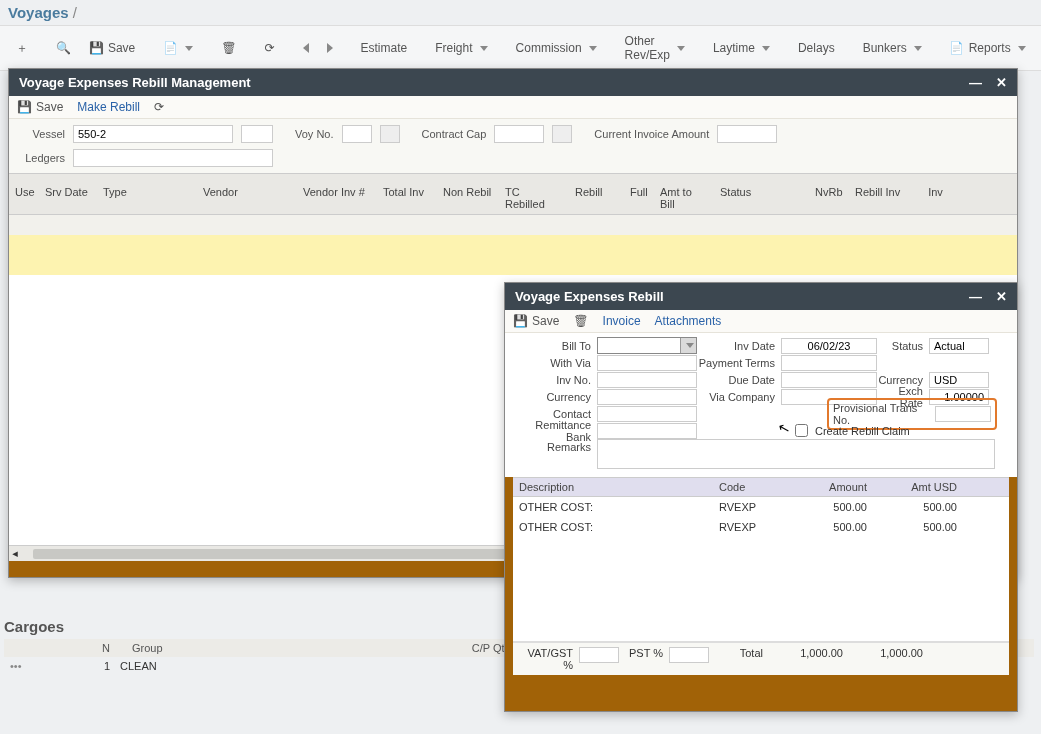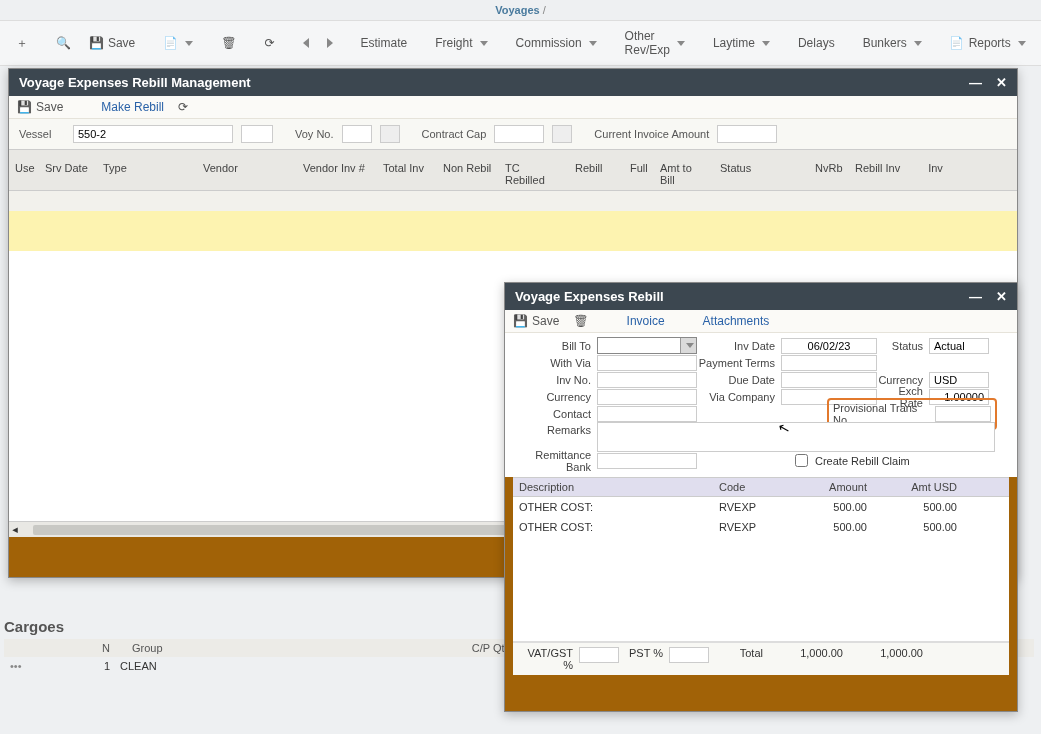--- a/index.html
+++ b/index.html
@@ -9,24 +9,23 @@
     font-size: 11px;
     background: #eef0f2;
     color: #333;
     width: 1041px;
     height: 734px;
     overflow: hidden;
     position: relative;
   }
   .breadcrumb {
     padding: 4px 8px;
-    font-size: 11px;
+    font-size: 15px;
     color: #4a7b9e;
     font-weight: bold;
-    text-align: center;
   }
   .breadcrumb .slash { color: #888; font-weight: normal; }
   .main-toolbar {
     display: flex;
     align-items: center;
     background: #f5f6f7;
     border-top: 1px solid #ddd;
     border-bottom: 1px solid #ddd;
     padding: 4px 8px;
     gap: 2px;
@@ -95,21 +94,21 @@
   .sub-toolbar {
     background:#fbfaf7;
     padding:4px 8px;
     border-bottom:1px solid #e6e3da;
     display:flex;
     align-items:center;
     gap:14px;
     font-size:12px;
     color:#555;
   }
-  .sub-toolbar .link { color:#2a62a8; cursor:pointer;margin-left:24px; }
+  .sub-toolbar .link { color:#2a62a8; cursor:pointer; }
   .form-row {
     display:flex;
     align-items:center;
     padding:6px 10px;
     gap:8px;
     background:#f8f8f4;
     flex-wrap:wrap;
     font-size:11px;
   }
   .form-row label { color:#555; }
@@ -353,31 +352,35 @@
       <span>—</span>
       <span>✕</span>
     </div>
   </div>
   <div class="sub-toolbar">
     <span style="display:flex;align-items:center;gap:4px;">💾 <span>Save</span></span>
     <span class="link">Make Rebill</span>
     <span>⟳</span>
   </div>
   <div class="form-row">
-    <label style="width:46px;">Vessel</label>
+    <label style="width:46px;text-align:right;">Vessel</label>
     <input type="text" style="width: 160px;" value="550-2">
     <input type="text" style="width: 32px;">
     <label style="margin-left:14px;">Voy No.</label>
     <input type="text" style="width: 30px;">
     <input type="text" style="width: 20px; background: rgb(238, 238, 238);">
     <label style="margin-left:14px;">Contract Cap</label>
     <input type="text" style="width: 50px;">
     <input type="text" style="width: 20px; background: rgb(238, 238, 238);">
     <label style="margin-left:14px;">Current Invoice Amount</label>
     <input type="text" style="width: 60px;">
+  </div>
+  <div class="form-row" style="padding-top:0;">
+    <label style="width:46px;text-align:right;">Ledgers</label>
+    <input type="text" style="width: 200px;">
   </div>
 
   <div class="grid-header">
     <div style="width:30px;">Use</div>
     <div style="width:58px;">Srv Date</div>
     <div style="width:100px;">Type</div>
     <div style="width:100px;">Vendor</div>
     <div style="width:80px;">Vendor Inv #</div>
     <div style="width:60px;">Total Inv</div>
     <div style="width:62px;">Non Rebil</div>
@@ -474,31 +477,31 @@
     <div class="fg-row">
       <div class="fg-label" style="width:84px;">Contact</div>
       <input class="fg-input left" style="width: 100px;">
       <div style="width:130px;"></div>
       <div class="highlight-box" style="width:170px;">
         <span class="fg-label" style="text-align:left;padding-right:4px;">Provisional Trans No.</span>
         <input class="fg-input left" style="width: 56px; border: 1px solid rgb(204, 204, 204);">
       </div>
     </div>
 
-    <div class="fg-row" style="height:auto;align-items:flex-start;">
-      <div class="fg-label" style="width:84px;padding-top:2px;">Remarks</div>
-      <textarea class="fg-textarea" style="width: 398px; height: 30px;"></textarea>
-    </div>
-
     <div class="fg-row">
       <div class="fg-label" style="width:84px;">Remittance Bank</div>
       <input class="fg-input left" style="width: 100px;">
       <div style="width:94px;"></div>
       <input type="checkbox" style="">
       <span style="padding-left:4px;">Create Rebill Claim</span>
+    </div>
+
+    <div class="fg-row" style="height:auto;align-items:flex-start;">
+      <div class="fg-label" style="width:84px;padding-top:2px;">Remarks</div>
+      <textarea class="fg-textarea" style="width: 398px; height: 30px;"></textarea>
     </div>
   </div>
 
   <div class="grid2-header" style="margin:0 8px;">
     <div style="width:200px;">Description</div>
     <div style="width:80px;">Code</div>
     <div style="width:80px;text-align:right;">Amount</div>
     <div style="width:90px;text-align:right;">Amt USD</div>
   </div>
   <div class="grid2-body" style="margin:0 8px;" id="lines-body">

